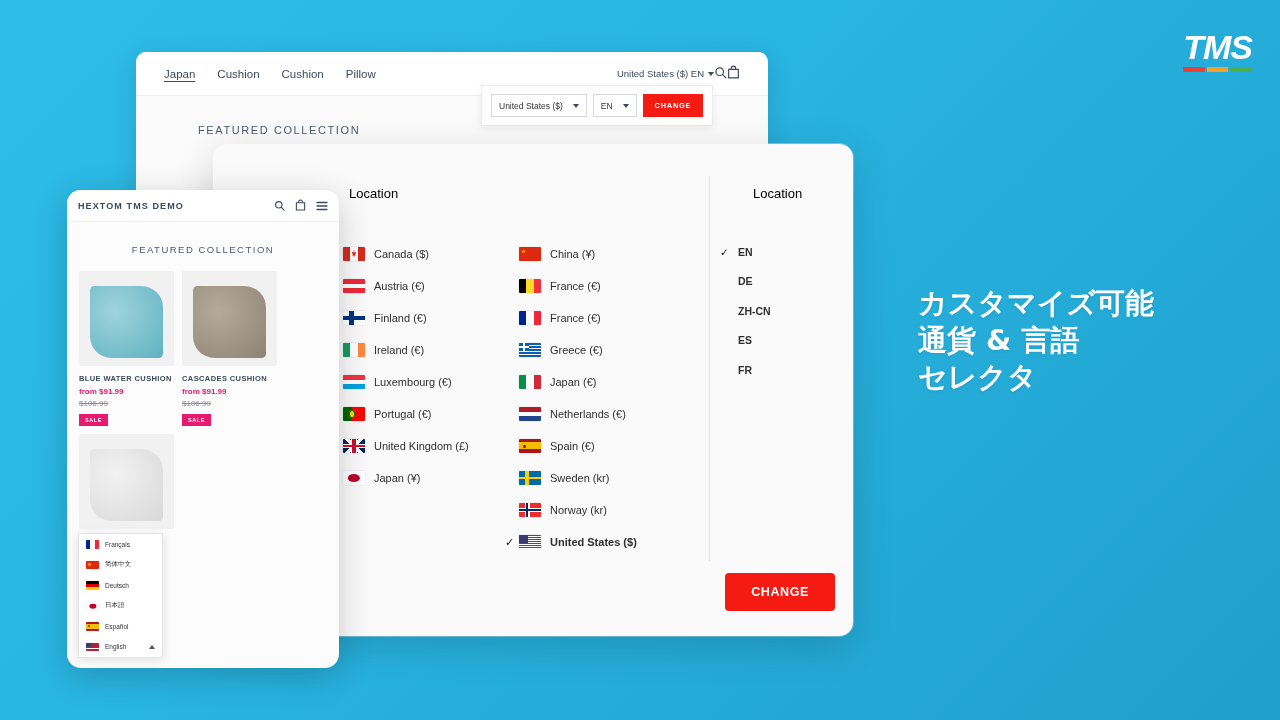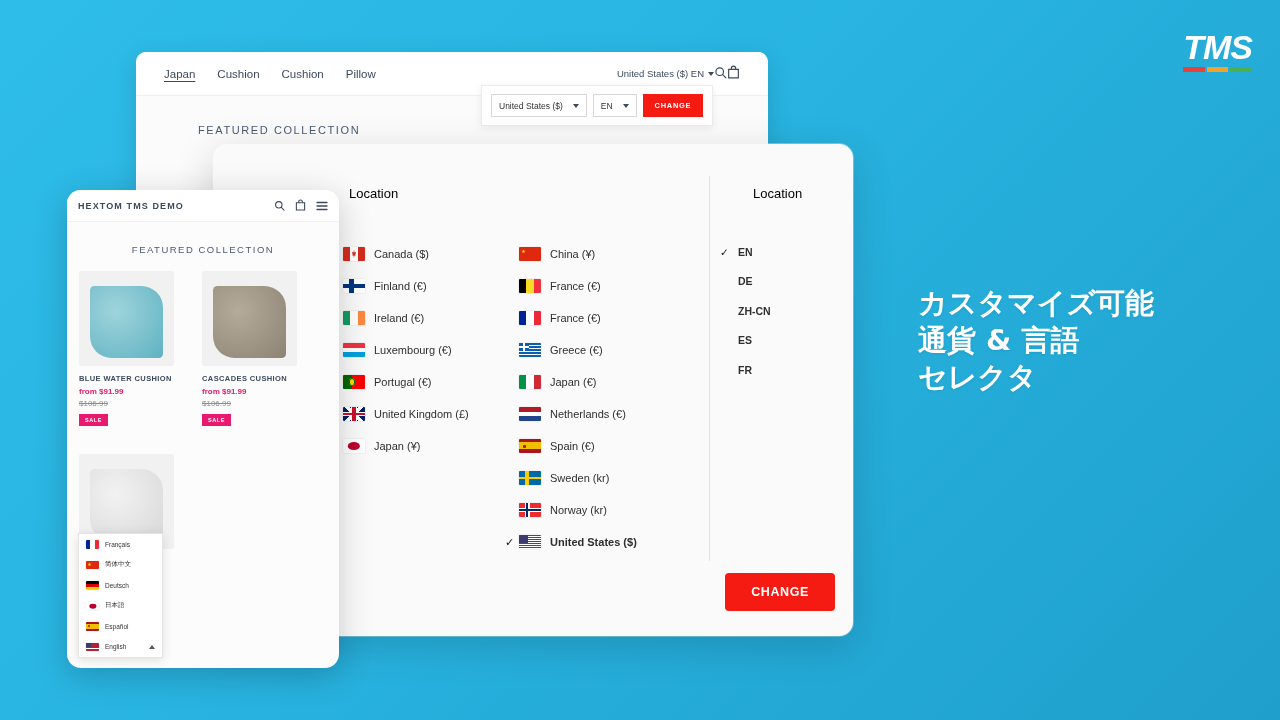--- a/index.html
+++ b/index.html
@@ -153,21 +153,21 @@
   }
   #mobile .mbar .brand {
     font-size: 9px; font-weight: bold; letter-spacing: 1.1px;
     color: #3d4a5c; flex: 1;
   }
   #mobile .mfeat {
     text-align: center; margin-top: 22px;
     font-size: 9.5px; letter-spacing: 1.5px; color: #4a5a73; font-weight: 500;
   }
   #mobile .grid {
-    display: flex; gap: 28px; padding: 16px 12px 0 12px; flex-wrap: wrap;
+    display: flex; gap: 8px; padding: 16px 12px 0 12px; flex-wrap: wrap;
   }
   .pcard { width: 95px; }
   .pimg {
     width: 95px; height: 95px; border-radius: 2px;
     display: flex; align-items: flex-end; justify-content: center;
     overflow: hidden;
   }
   .ptitle {
     font-size: 7.5px; font-weight: bold; letter-spacing: .4px;
     color: #3d4a5c; margin-top: 8px; white-space: nowrap;
@@ -277,20 +277,25 @@
     <div class="mtitle" id="lang-title">Location</div>
     <div id="divider"></div>
 
     <div class="colwrap" id="col-a">
         <div class="locrow">
           <span class="chk"></span>
           <span class="flag" style="background: linear-gradient(90deg, rgb(213, 43, 30) 0px, rgb(213, 43, 30) 33.3%, rgb(255, 255, 255) 33.3%, rgb(255, 255, 255) 66.6%, rgb(213, 43, 30) 66.6%, rgb(213, 43, 30) 100%);">
             <span style="position:absolute;left:40%;top:18%;width:20%;height:64%;background:#D52B1E;clip-path:polygon(50% 0,62% 34%,100% 28%,78% 58%,90% 70%,58% 66%,50% 100%,42% 66%,10% 70%,22% 58%,0 28%,38% 34%)"></span>
           </span>
           <span>Canada ($)</span>
+        </div>
+        <div class="locrow">
+          <span class="chk"></span>
+          <span class="flag" style="background: linear-gradient(rgb(237, 41, 57) 0px, rgb(237, 41, 57) 33.3%, rgb(255, 255, 255) 33.3%, rgb(255, 255, 255) 66.6%, rgb(237, 41, 57) 66.6%, rgb(237, 41, 57) 100%);"></span>
+          <span>Austria (€)</span>
         </div>
         <div class="locrow">
           <span class="chk"></span>
           <span class="flag" style="background: rgb(255, 255, 255);">
             <span style="position:absolute;left:0;top:38%;width:100%;height:24%;background:#003580"></span>
             <span style="position:absolute;left:28%;top:0;width:22%;height:100%;background:#003580"></span>
           </span>
           <span>Finland (€)</span>
         </div>
         <div class="locrow">

